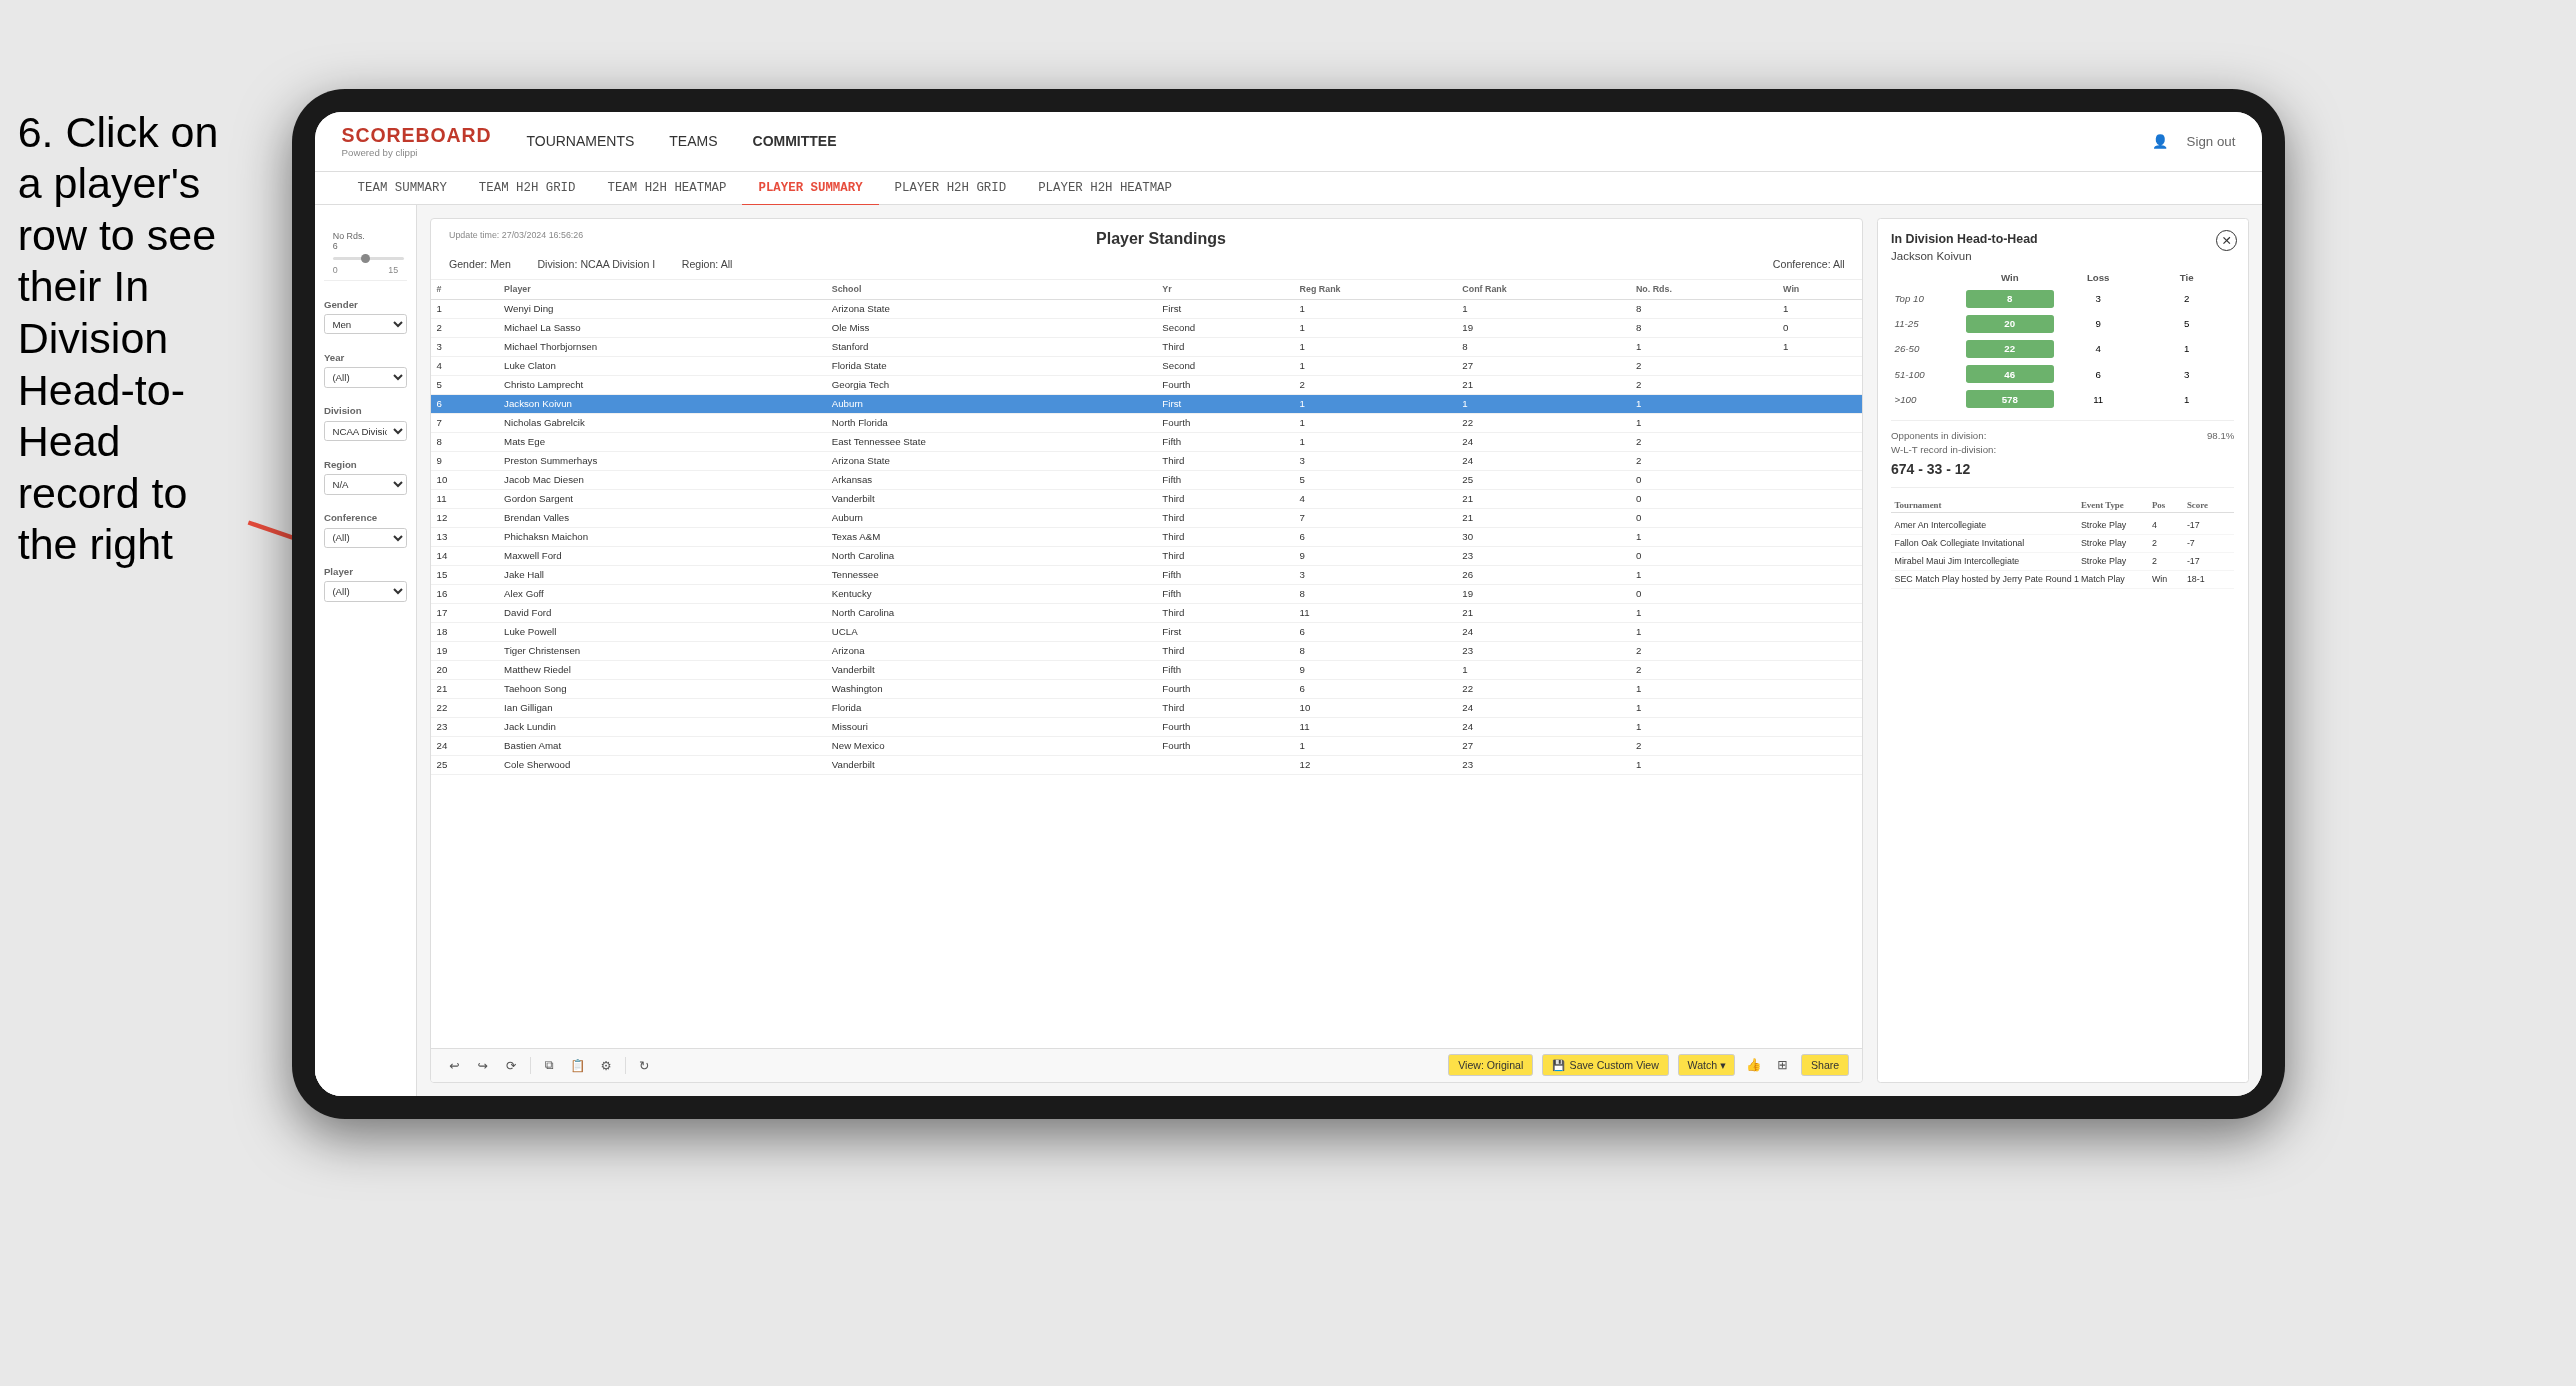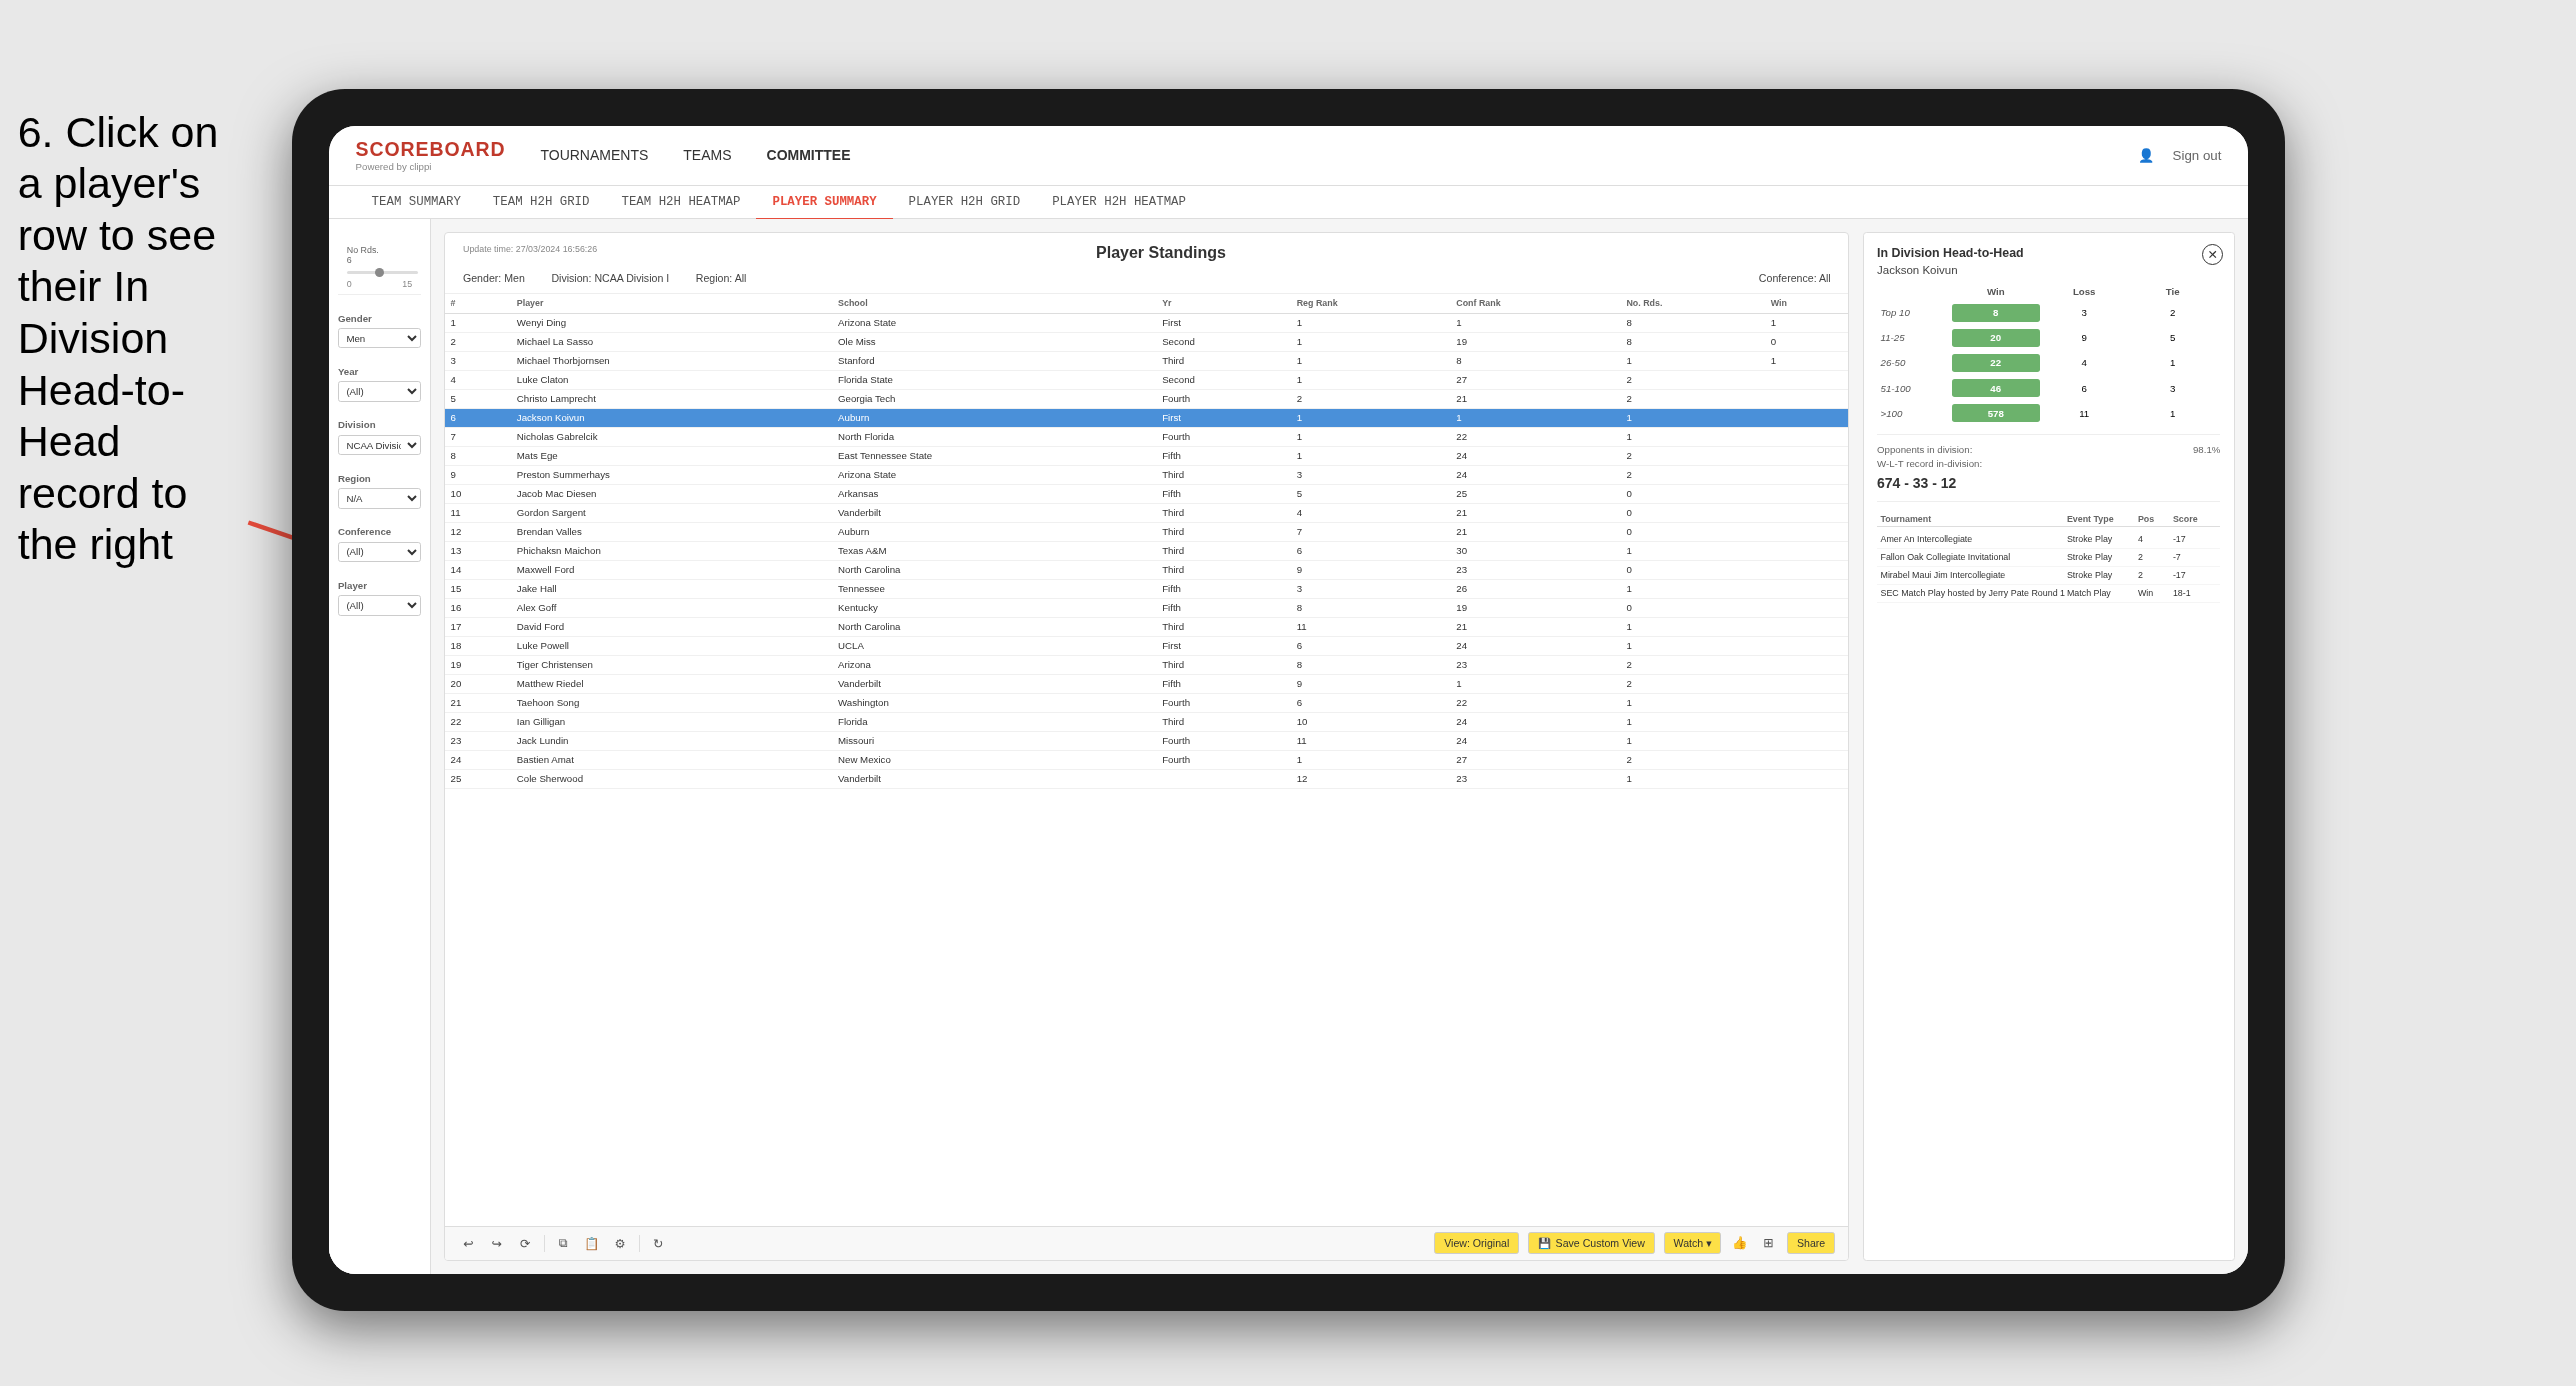--- a/index.html
+++ b/index.html
@@ -34,24 +34,24 @@
       height: 159px;
       pointer-events: none;
     }
 
     
     .tablet-frame {
       position: absolute;
       left: 292px;
       top: 89px;
       width: 1993px;
-      height: 1222px;
+      height: 1030px;
       background: #1a1a1a;
       border-radius: 53px;
-      padding: 37px;
+      padding: 23px;
       box-shadow: 0 17.7px 53px rgba(0,0,0,0.5);
     }
 
     .tablet-screen {
       width: 100%;
       height: 100%;
       background: #fff;
       border-radius: 26.6px;
       overflow: hidden;
       display: flex;
@@ -365,20 +365,21 @@
 
     .h2h-tournament-header {
       display: grid;
       grid-template-columns: 1fr 71px 35px 44px;
       font-size: 8.9px;
       font-weight: 600;
       color: #666;
       padding: 2.7px 3.5px;
       border-bottom: 0.9px solid #ddd;
       margin-bottom: 3.5px;
+      font-family: Liberation Serif, serif;
     }
 
     .h2h-tournament-row {
       display: grid;
       grid-template-columns: 1fr 71px 35px 44px;
       font-size: 8.9px;
       padding: 3.5px 3.5px;
       border-bottom: 0.9px solid #f5f5f5;
       color: #333;
     }

